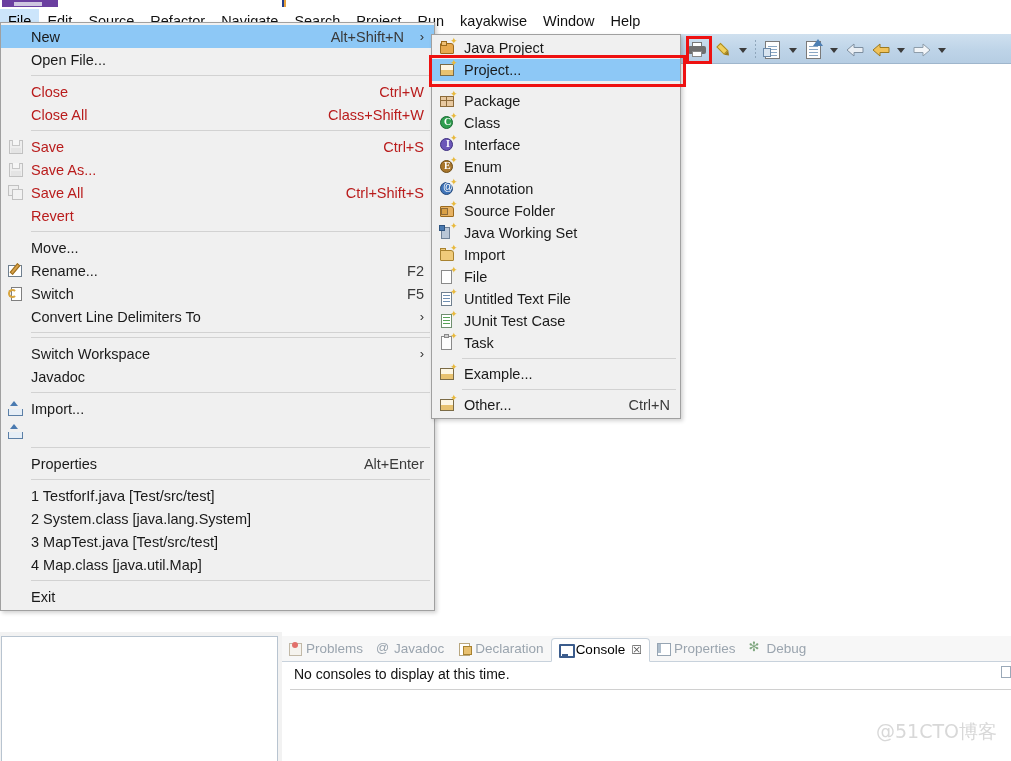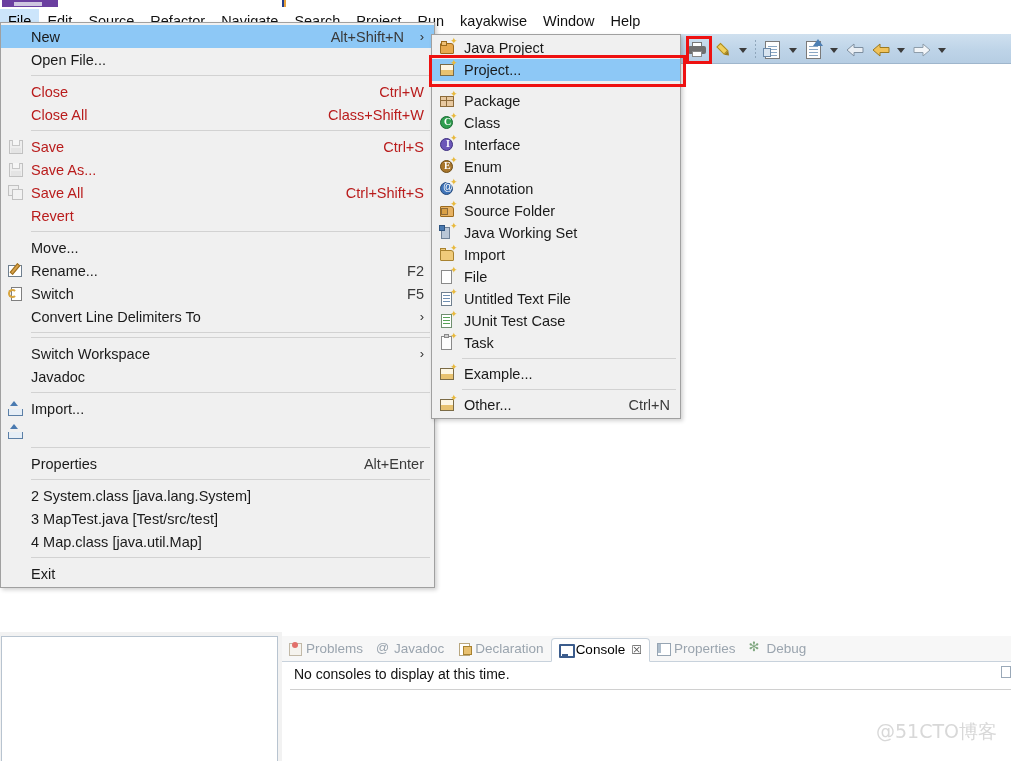--- a/index.html
+++ b/index.html
@@ -751,20 +751,24 @@
       </div>
       <div class="menu-sep"></div>
       <div class="menu-row">
         <span class="gutter"></span>
         <span class="mlabel">Properties</span>
         <span class="maccel">Alt+Enter</span>
       </div>
       <div class="menu-sep"></div>
       <div class="menu-row">
         <span class="gutter"></span>
+        <span class="mlabel">1 TestforIf.java  [Test/src/test]</span>
+      </div>
+      <div class="menu-row">
+        <span class="gutter"></span>
         <span class="mlabel">2 System.class  [java.lang.System]</span>
       </div>
       <div class="menu-row">
         <span class="gutter"></span>
         <span class="mlabel">3 MapTest.java  [Test/src/test]</span>
       </div>
       <div class="menu-row">
         <span class="gutter"></span>
         <span class="mlabel">4 Map.class  [java.util.Map]</span>
       </div>

